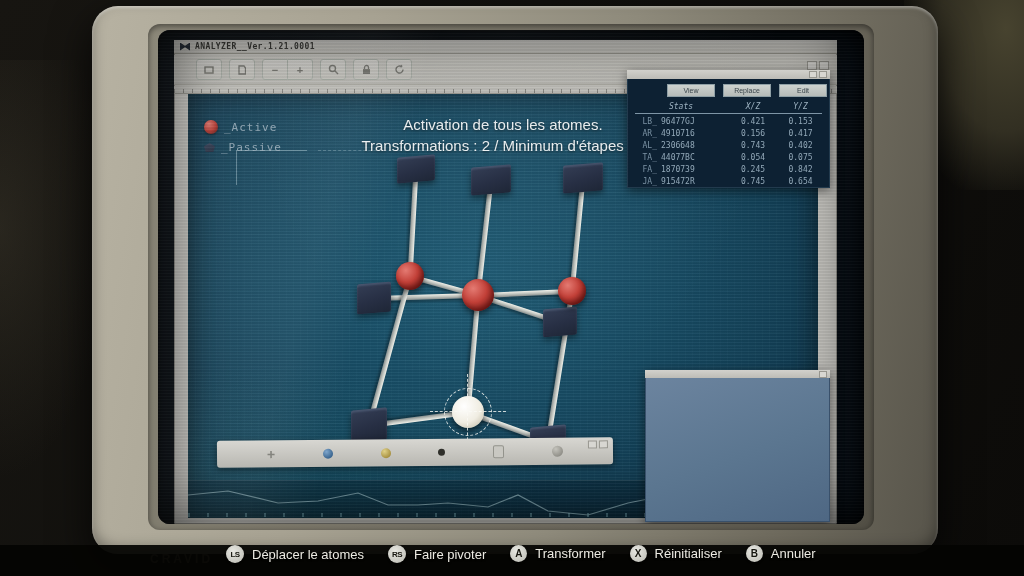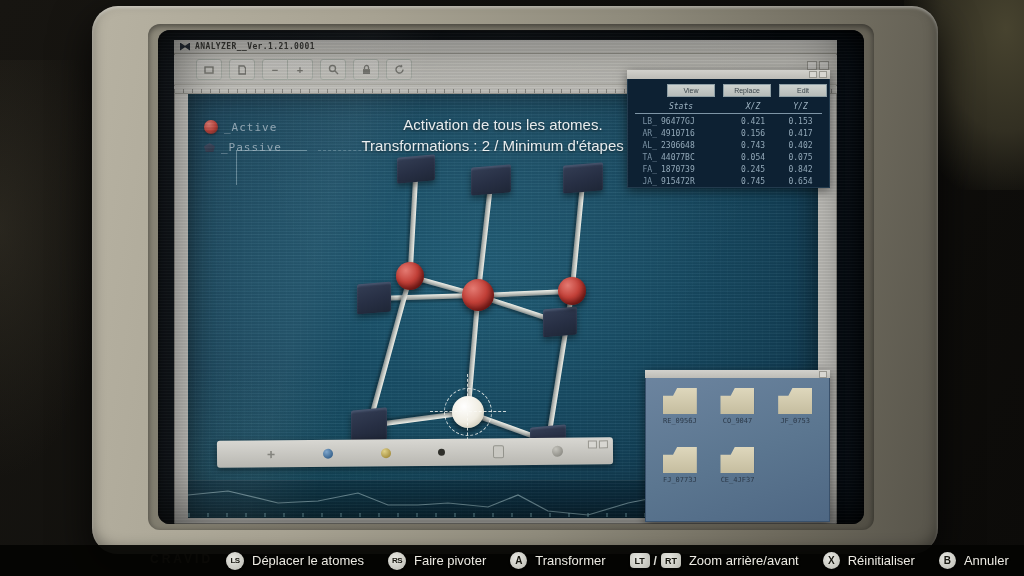--- a/index.html
+++ b/index.html
@@ -146,21 +146,21 @@
   #files-title .winbtn{width:6px;height:5px;}
   #files-grid{left:10px;top:18px;width:165px;display:grid;grid-template-columns:1fr 1fr 1fr;
     grid-row-gap:22px;grid-column-gap:8px;}
   .folder{display:flex;flex-direction:column;align-items:center;gap:3px;}
   .folder .ficon{width:34px;height:26px;background:linear-gradient(#ded7bc,#c5bd9f);
     clip-path:polygon(0 30%,30% 30%,42% 0,100% 0,100% 100%,0 100%);
     box-shadow:0 1px 2px rgba(0,0,0,.3);}
   .folder .flabel{font-size:7px;color:rgba(34,46,60,.85);font-family:"DejaVu Sans Mono",monospace;}
   
   #hintbar{left:0;top:545px;width:1024px;height:31px;background:rgba(4,4,2,.93);
-    display:flex;align-items:center;gap:24px;padding-left:226px;box-sizing:border-box;z-index:10;}
+    display:flex;align-items:flex-start;gap:24px;padding-left:226px;box-sizing:border-box;z-index:10;}
   .hint{display:flex;align-items:center;gap:8px;}
   .hint .keys{display:flex;align-items:center;gap:4px;}
   .key{display:flex;align-items:center;justify-content:center;font-weight:bold;color:#16160f;
     background:radial-gradient(circle at 40% 35%,#e8e8e2,#c2c2ba 80%);box-shadow:0 1px 2px rgba(0,0,0,.6);}
   .key.circle{width:17px;height:17px;border-radius:50%;font-size:10px;}
   .key.stick{width:18px;height:18px;border-radius:50%;font-size:8px;letter-spacing:-.5px;}
   .key.pill{width:20px;height:15px;border-radius:4px;font-size:9px;}
   .key.plain{background:none;box-shadow:none;color:#d9d9d2;font-size:12px;width:auto;height:auto;}
   .hint .hlabel{font-size:13px;color:#eceae2;text-shadow:0 1px 2px rgba(0,0,0,.8);}
 </style>
@@ -352,42 +352,20 @@
                   <span class="num">0.654</span>
                 </div>
               </div>
           </div>
         </div>
 
         <div class="abs" id="files-win">
           <div class="abs" id="files-title">
             <span class="winbtn"></span>
           </div>
-          <div class="abs" id="files-grid">
-              <div class="folder">
-                <span class="ficon"></span>
-                <span class="flabel">RE_0956J</span>
-              </div>
-              <div class="folder">
-                <span class="ficon"></span>
-                <span class="flabel">CO_9047</span>
-              </div>
-              <div class="folder">
-                <span class="ficon"></span>
-                <span class="flabel">JF_0753</span>
-              </div>
-              <div class="folder">
-                <span class="ficon"></span>
-                <span class="flabel">FJ_0773J</span>
-              </div>
-              <div class="folder">
-                <span class="ficon"></span>
-                <span class="flabel">CE_4JF37</span>
-              </div>
-            </div>
         </div>
       </div>
 
       <div class="abs overlay" id="scanlines"></div>
       <div class="abs overlay" id="glare"></div>
       <div class="abs overlay" id="vignette"></div>
     </div>
   </div>
 
   <div class="abs" id="hintbar">
@@ -404,28 +382,20 @@
         <span class="hlabel">Faire pivoter</span>
       </div>
       <div class="hint">
         <span class="keys">
           <span class="key circle">A</span>
         </span>
         <span class="hlabel">Transformer</span>
       </div>
       <div class="hint">
         <span class="keys">
-          <span class="key pill">LT</span>
-          <span class="key plain">/</span>
-          <span class="key pill">RT</span>
-        </span>
-        <span class="hlabel">Zoom arrière/avant</span>
-      </div>
-      <div class="hint">
-        <span class="keys">
           <span class="key circle">X</span>
         </span>
         <span class="hlabel">Réinitialiser</span>
       </div>
       <div class="hint">
         <span class="keys">
           <span class="key circle">B</span>
         </span>
         <span class="hlabel">Annuler</span>
       </div>

